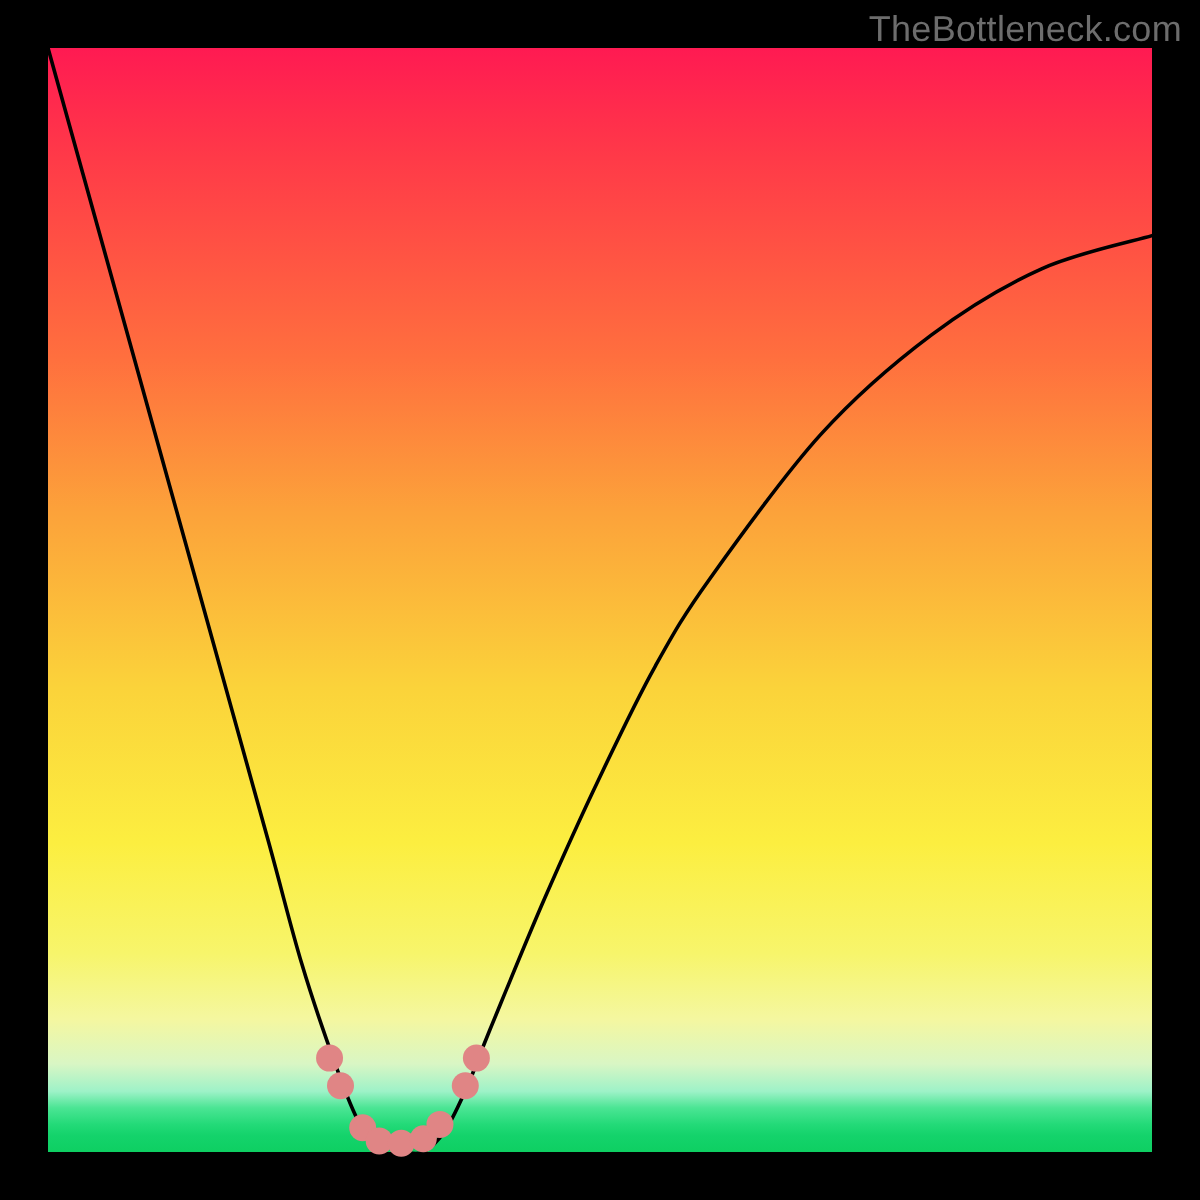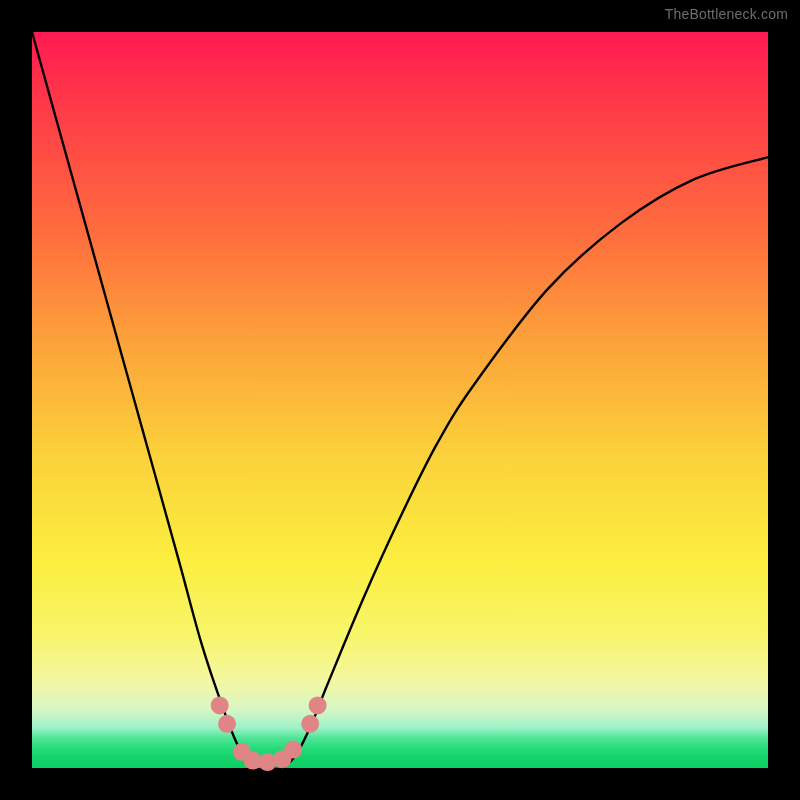--- a/index.html
+++ b/index.html
@@ -42,21 +42,21 @@
       #23da78 97.5%,
       #14d36b 98.5%,
       #0ecf62 100%
     );
   }
   .watermark {
     position: absolute;
     top: 6px;
     right: 12px;
     color: #6d6d6d;
-    font-size: 14px;
+    font-size: 24px;
     font-weight: 500;
     letter-spacing: 0.2px;
     user-select: none;
   }
   svg.curve {
     position: absolute;
     top: 0;
     left: 0;
     width: 736px;
     height: 736px;

